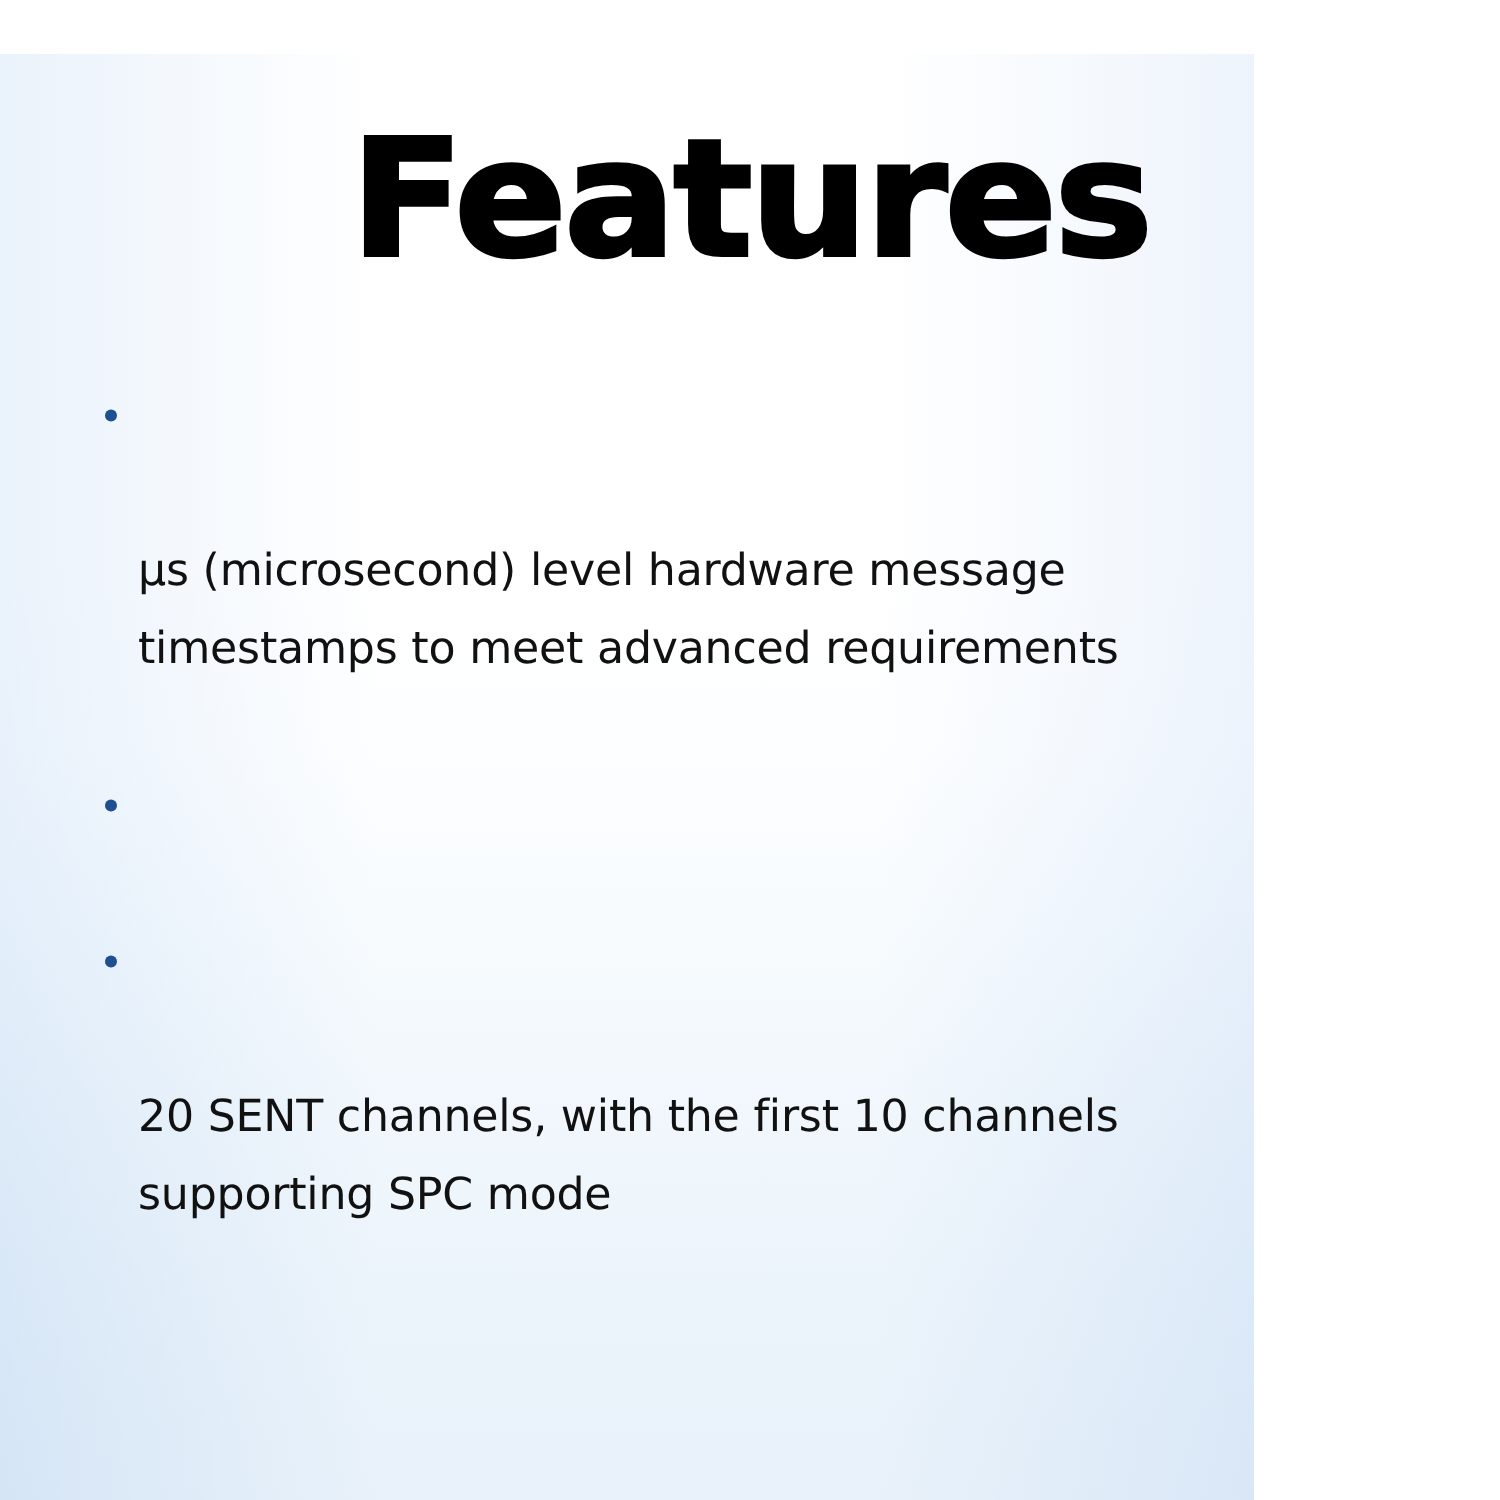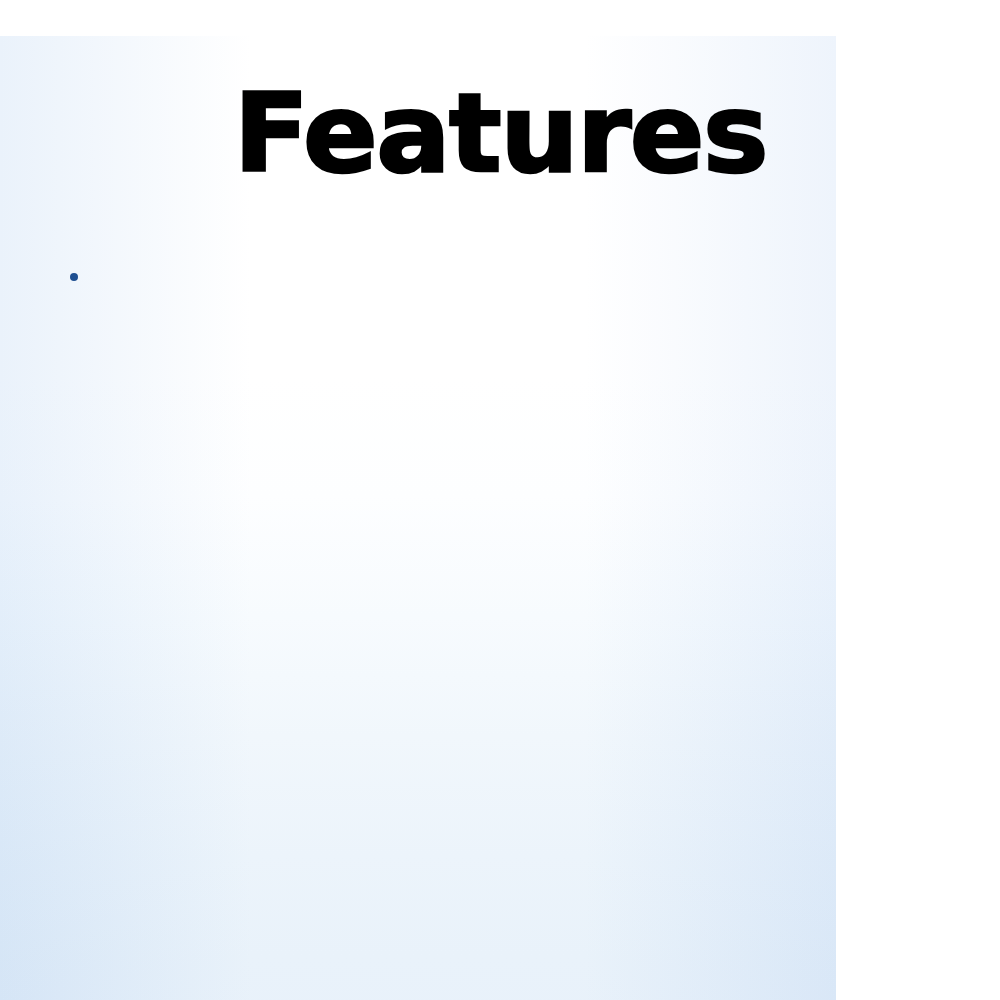--- a/index.html
+++ b/index.html
@@ -106,20 +106,30 @@
 
 <div id="poster">
 
   <div id="title-block">
     <h1 id="page-title">Features</h1>
   </div>
 
   <ul id="feature-list">
     <li class="feature-item">
       <span class="bullet-dot"></span>
+      <span class="feature-text">µs (microsecond) level hardware message
+timestamps to meet advanced requirements</span>
+    </li>
+    <li class="feature-item">
+      <span class="bullet-dot"></span>
+    </li>
+    <li class="feature-item">
+      <span class="bullet-dot"></span>
+      <span class="feature-text">20 SENT channels, with the first 10 channels
+supporting SPC mode</span>
     </li>
     <li class="feature-item">
       
       
     </li>
 
   </ul>
 
 </div>
 

